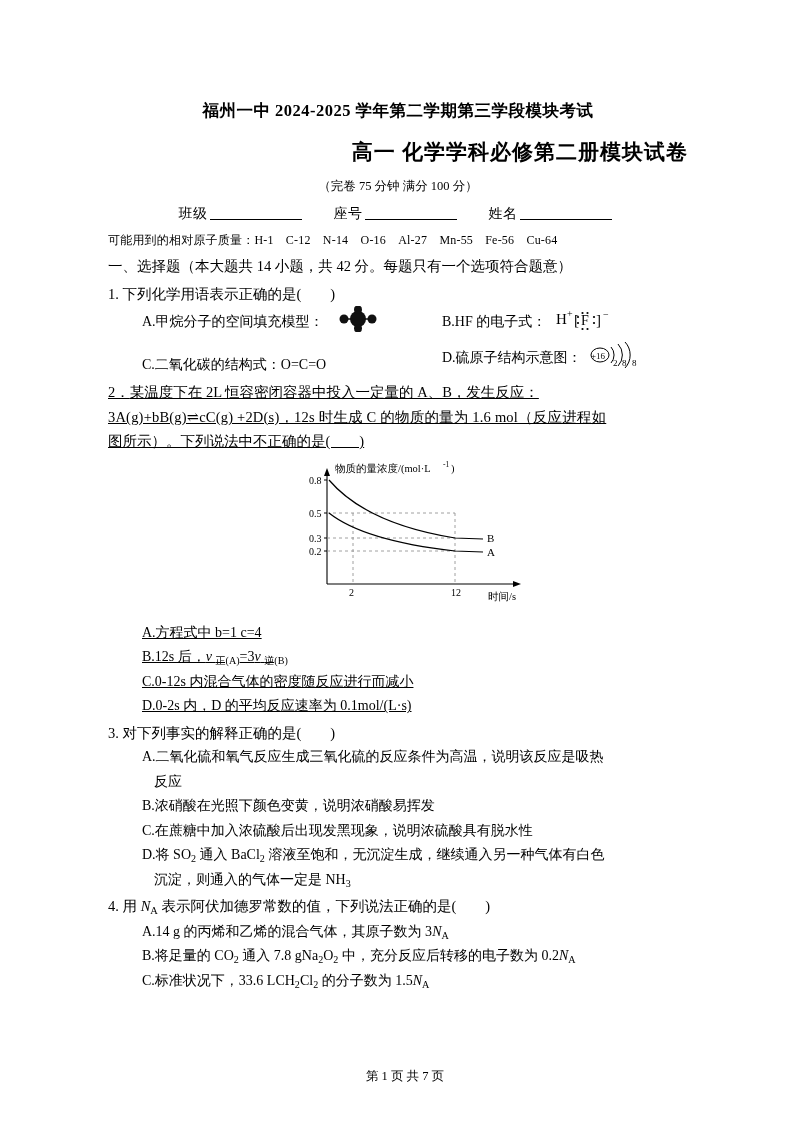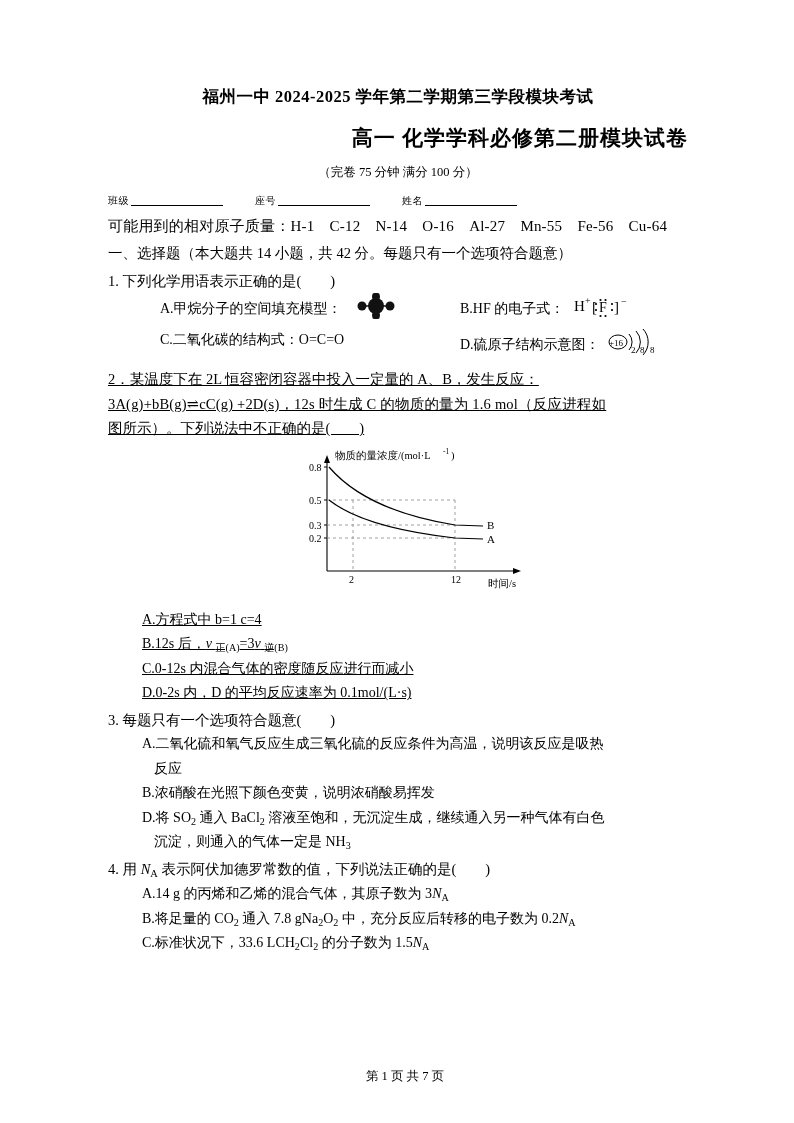--- a/index.html
+++ b/index.html
@@ -18,21 +18,21 @@
   .page {
     position: absolute;
     left: 0; top: 0;
     width: 794px;
     height: 1123px;
     padding: 0;
   }
   .inner {
     position: absolute;
     left: 108px;
-    top: 86px;
+    top: 100px;
     width: 580px;
   }
   .title1 {
     text-align: center;
     font-size: 16.5px;
     font-weight: 700;
     letter-spacing: 0.5px;
     margin-bottom: 16px;
   }
   .title2 {
@@ -41,36 +41,36 @@
     font-weight: 700;
     letter-spacing: 1px;
     margin-bottom: 12px;
   }
   .subtitle {
     text-align: center;
     font-size: 12.5px;
     margin-bottom: 10px;
   }
   .fields {
-    text-align: left;
-    font-size: 10px;
+    text-align: center;
+    font-size: 14px;
     margin-bottom: 9px;
     letter-spacing: 0.5px;
   }
   .fields .blank {
     display: inline-block;
     border-bottom: 1px solid #000;
     width: 92px;
     height: 14px;
     vertical-align: -2px;
     margin: 0 6px 0 2px;
   }
   .fields .gap { display:inline-block; width: 26px; }
   .atomic {
-    font-size: 15px;
+    font-size: 12px;
     margin-bottom: 8px;
     letter-spacing: 0.2px;
   }
   .section-head {
     font-size: 14.5px;
     font-weight: 400;
     margin-bottom: 7px;
   }
   .q {
     font-size: 14.5px;
@@ -78,22 +78,21 @@
     margin-bottom: 3px;
   }
   .q-stem { text-indent: 0; }
   .opts { margin-left: 34px; }
   .opt {
     font-size: 14px;
     line-height: 1.75;
   }
   .opt-row {
     display: flex;
-    align-items: flex-start;
-    margin-left: 18px;
+    align-items: flex-end;
   }
   .opt-row .left { width: 300px; }
   .opt-row .right { flex: 1; }
   sub { font-size: 0.72em; vertical-align: -0.25em; }
   .ital { font-style: italic; }
   .footer {
     position: absolute;
     bottom: 38px;
     left: 16px; right: 0;
     text-align: center;
@@ -243,25 +242,26 @@
         <div class="opt">A.方程式中 b=1 c=4</div>
         <div class="opt">B.12s 后，<span class="ital">v</span> <sub>正(A)</sub>=3<span class="ital">v</span> <sub>逆(B)</sub></div>
         <div class="opt">C.0-12s 内混合气体的密度随反应进行而减小</div>
         <div class="opt">D.0-2s 内，D 的平均反应速率为 0.1mol/(L·s)</div>
       </div>
     </div>
 
     <div class="q">
       <div>
         <span>3.</span>
-        <span>每题只有一个选项符合题意(　　)</span>
+        <span>对下列事实的解释正确的是(　　)</span>
       </div>
       <div class="opts">
         <div class="opt">A.二氧化硫和氧气反应生成三氧化硫的反应条件为高温，说明该反应是吸热<br><span style="margin-left:12px">反应</span></div>
         <div class="opt">B.浓硝酸在光照下颜色变黄，说明浓硝酸易挥发</div>
+        <div class="opt">C.在蔗糖中加入浓硫酸后出现发黑现象，说明浓硫酸具有脱水性</div>
         <div class="opt">D.将 SO<sub>2</sub> 通入 BaCl<sub>2</sub> 溶液至饱和，无沉淀生成，继续通入另一种气体有白色<br><span style="margin-left:12px">沉淀，则通入的气体一定是 NH<sub>3</sub></span></div>
       </div>
     </div>
 
     <div class="q">
       <div>
         <span>4.</span>
         用 <span class="ital">N</span><sub>A</sub> 表示阿伏加德罗常数的值，下列说法正确的是(　　)
       </div>
       <div class="opts">

